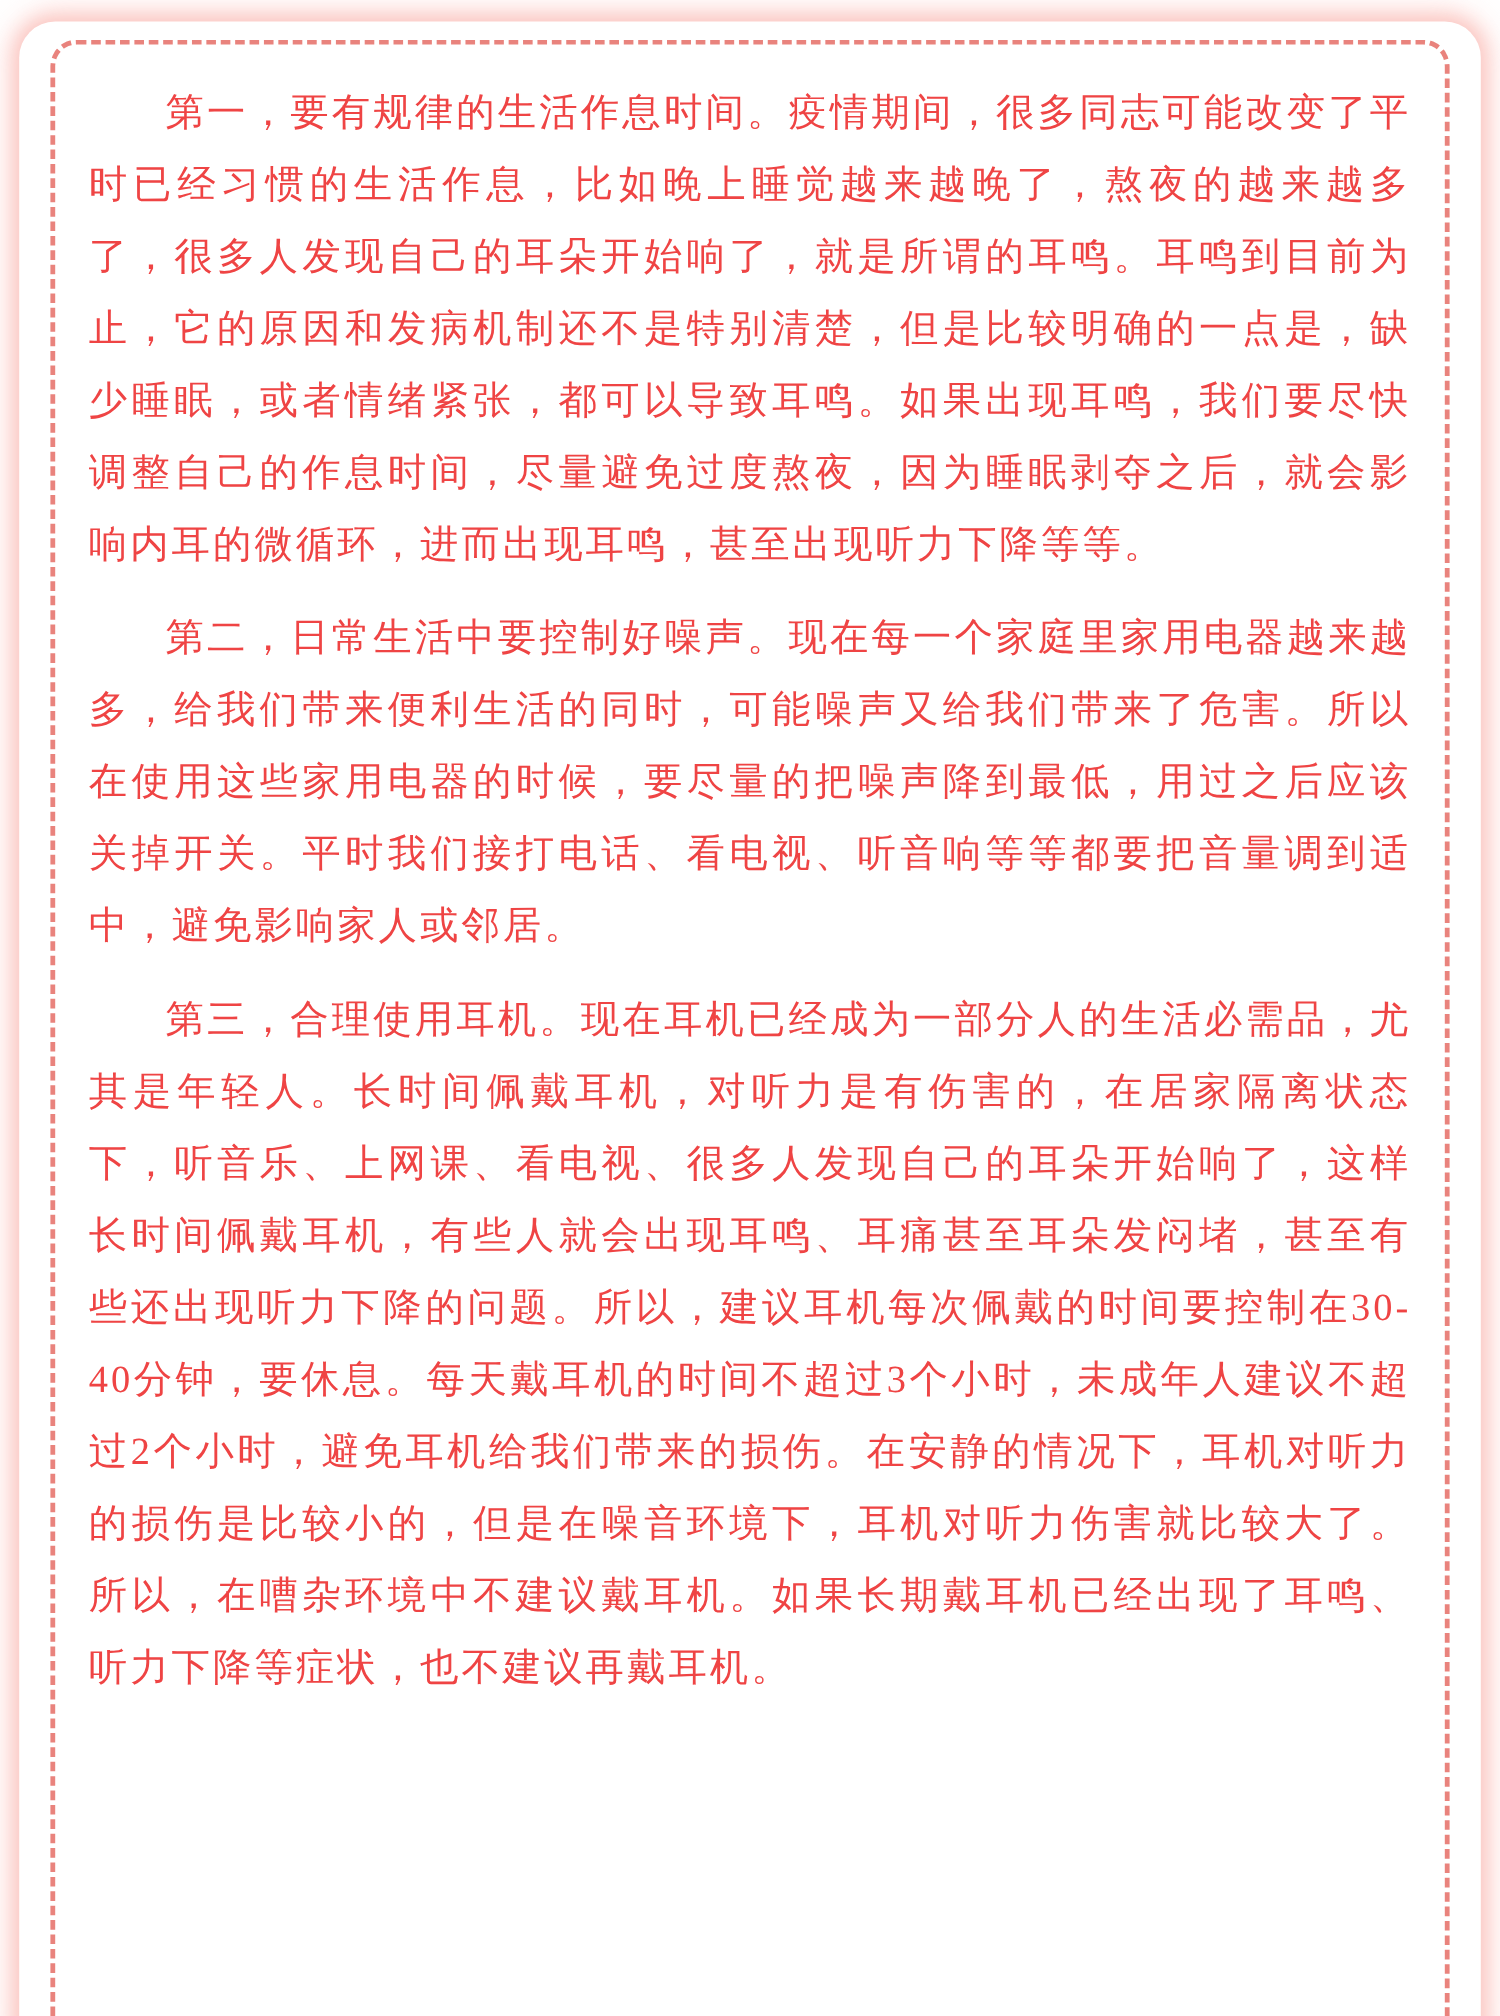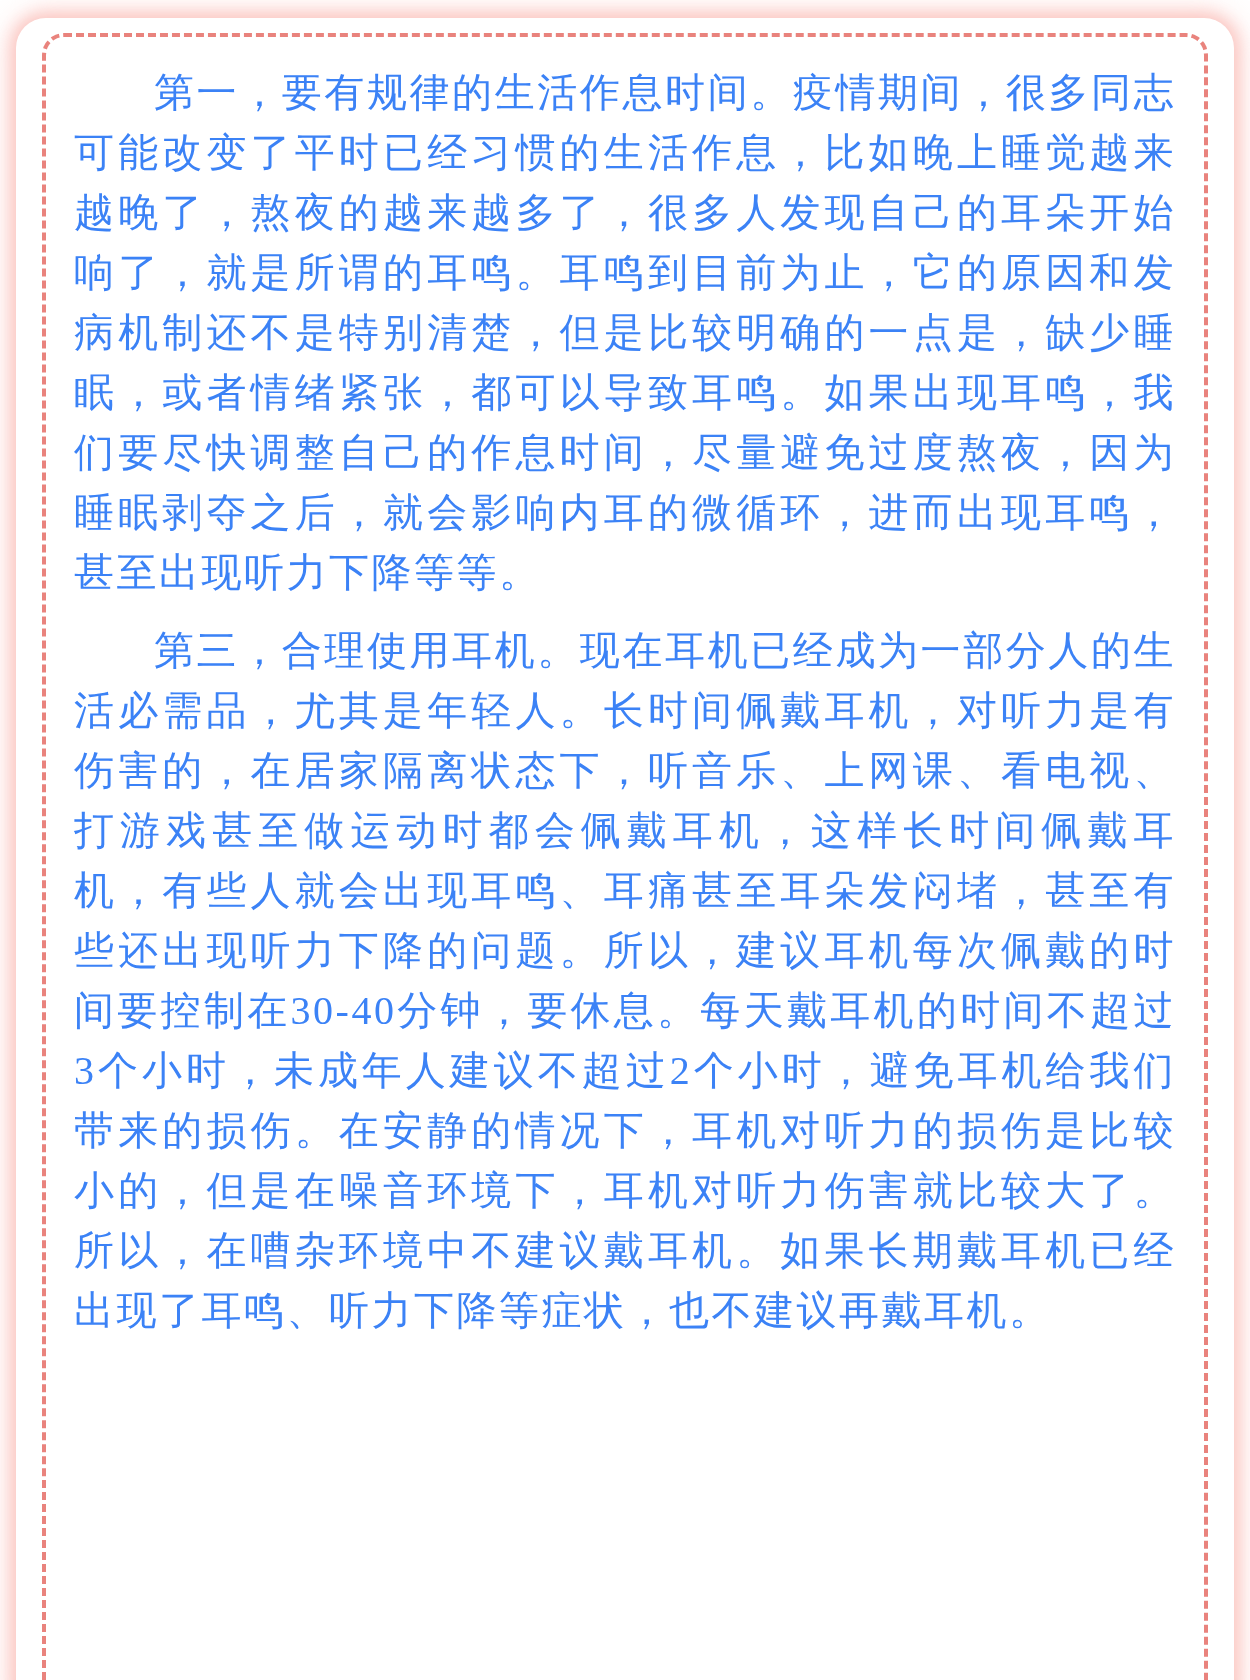--- a/index.html
+++ b/index.html
@@ -40,33 +40,34 @@
     font-size: 37px;
     line-height: 50px;
     font-weight: bold;
     font-style: italic;
     letter-spacing: 2px;
     color: #414141;
     white-space: nowrap;
   }
   .para {
     margin: 0 0 18px 0;
-    font-size: 40px;
+    font-size: 32px;
     line-height: 60px;
     letter-spacing: 2.5px;
-    color: #3b82f6;
+    color: #ef4444;
     text-align: justify;
     text-justify: inter-ideograph;
     text-indent: 2em;
   }
   .para:last-child {
     margin-bottom: 0;
   }
 </style>
 </head>
 <body>
 
 <div class="card">
   <div class="dashed-frame">
     <p class="para">第一，要有规律的生活作息时间。疫情期间，很多同志可能改变了平时已经习惯的生活作息，比如晚上睡觉越来越晚了，熬夜的越来越多了，很多人发现自己的耳朵开始响了，就是所谓的耳鸣。耳鸣到目前为止，它的原因和发病机制还不是特别清楚，但是比较明确的一点是，缺少睡眠，或者情绪紧张，都可以导致耳鸣。如果出现耳鸣，我们要尽快调整自己的作息时间，尽量避免过度熬夜，因为睡眠剥夺之后，就会影响内耳的微循环，进而出现耳鸣，甚至出现听力下降等等。</p>
-    <p class="para">第三，合理使用耳机。现在耳机已经成为一部分人的生活必需品，尤其是年轻人。长时间佩戴耳机，对听力是有伤害的，在居家隔离状态下，听音乐、上网课、看电视、打游戏甚至做运动时都会佩戴耳机，这样长时间佩戴耳机，有些人就会出现耳鸣、耳痛甚至耳朵发闷堵，甚至有些还出现听力下降的问题。所以，建议耳机每次佩戴的时间要控制在30-40分钟，要休息。每天戴耳机的时间不超过3个小时，未成年人建议不超过2个小时，避免耳机给我们带来的损伤。在安静的情况下，耳机对听力的损伤是比较小的，但是在噪音环境下，耳机对听力伤害就比较大了。所以，在嘈杂环境中不建议戴耳机。如果长期戴耳机已经出现了耳鸣、听力下降等症状，也不建议再戴耳机。</p>
+    <p class="para">第二，日常生活中要控制好噪声。现在每一个家庭里家用电器越来越多，给我们带来便利生活的同时，可能噪声又给我们带来了危害。所以在使用这些家用电器的时候，要尽量的把噪声降到最低，用过之后应该关掉开关。平时我们接打电话、看电视、听音响等等都要把音量调到适中，避免影响家人或邻居。</p>
+    <p class="para">第三，合理使用耳机。现在耳机已经成为一部分人的生活必需品，尤其是年轻人。长时间佩戴耳机，对听力是有伤害的，在居家隔离状态下，听音乐、上网课、看电视、很多人发现自己的耳朵开始响了，这样长时间佩戴耳机，有些人就会出现耳鸣、耳痛甚至耳朵发闷堵，甚至有些还出现听力下降的问题。所以，建议耳机每次佩戴的时间要控制在30-40分钟，要休息。每天戴耳机的时间不超过3个小时，未成年人建议不超过2个小时，避免耳机给我们带来的损伤。在安静的情况下，耳机对听力的损伤是比较小的，但是在噪音环境下，耳机对听力伤害就比较大了。所以，在嘈杂环境中不建议戴耳机。如果长期戴耳机已经出现了耳鸣、听力下降等症状，也不建议再戴耳机。</p>
   </div>
 </div>
 
 </body></html>

